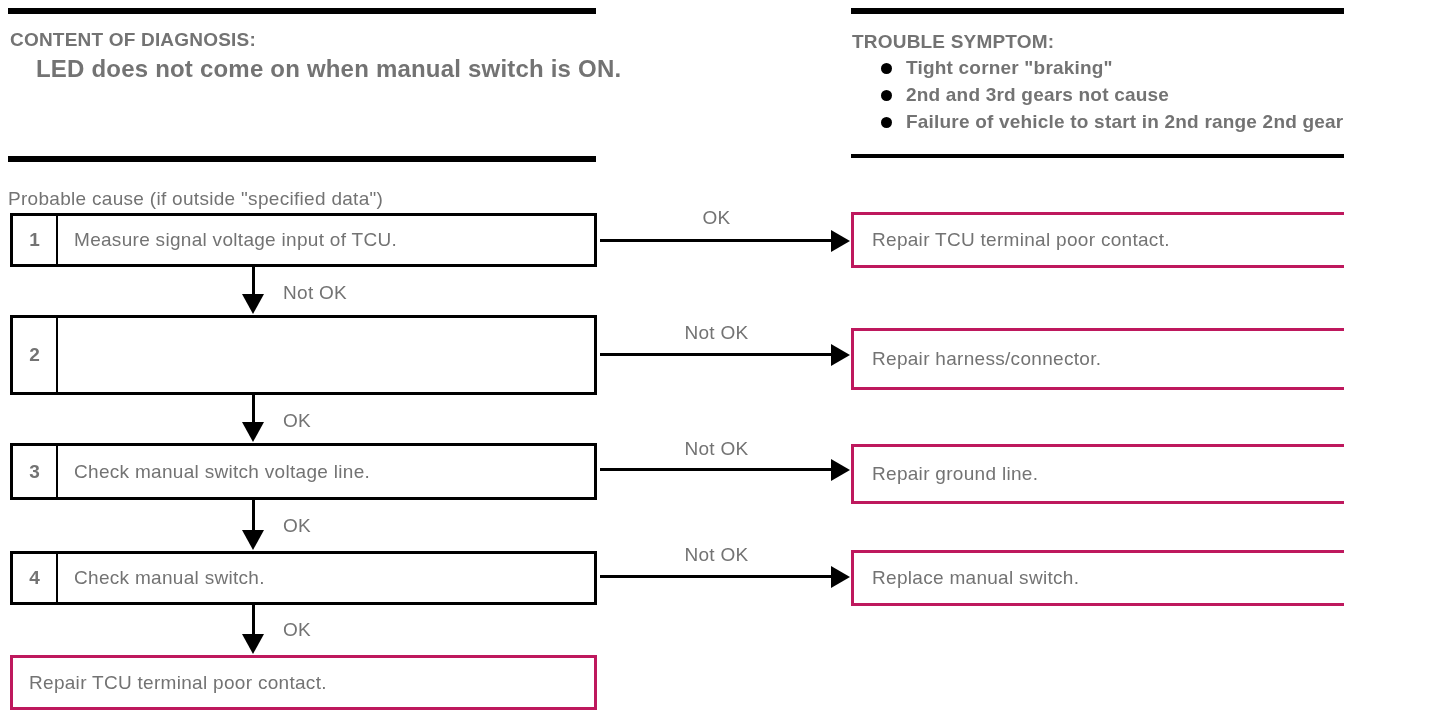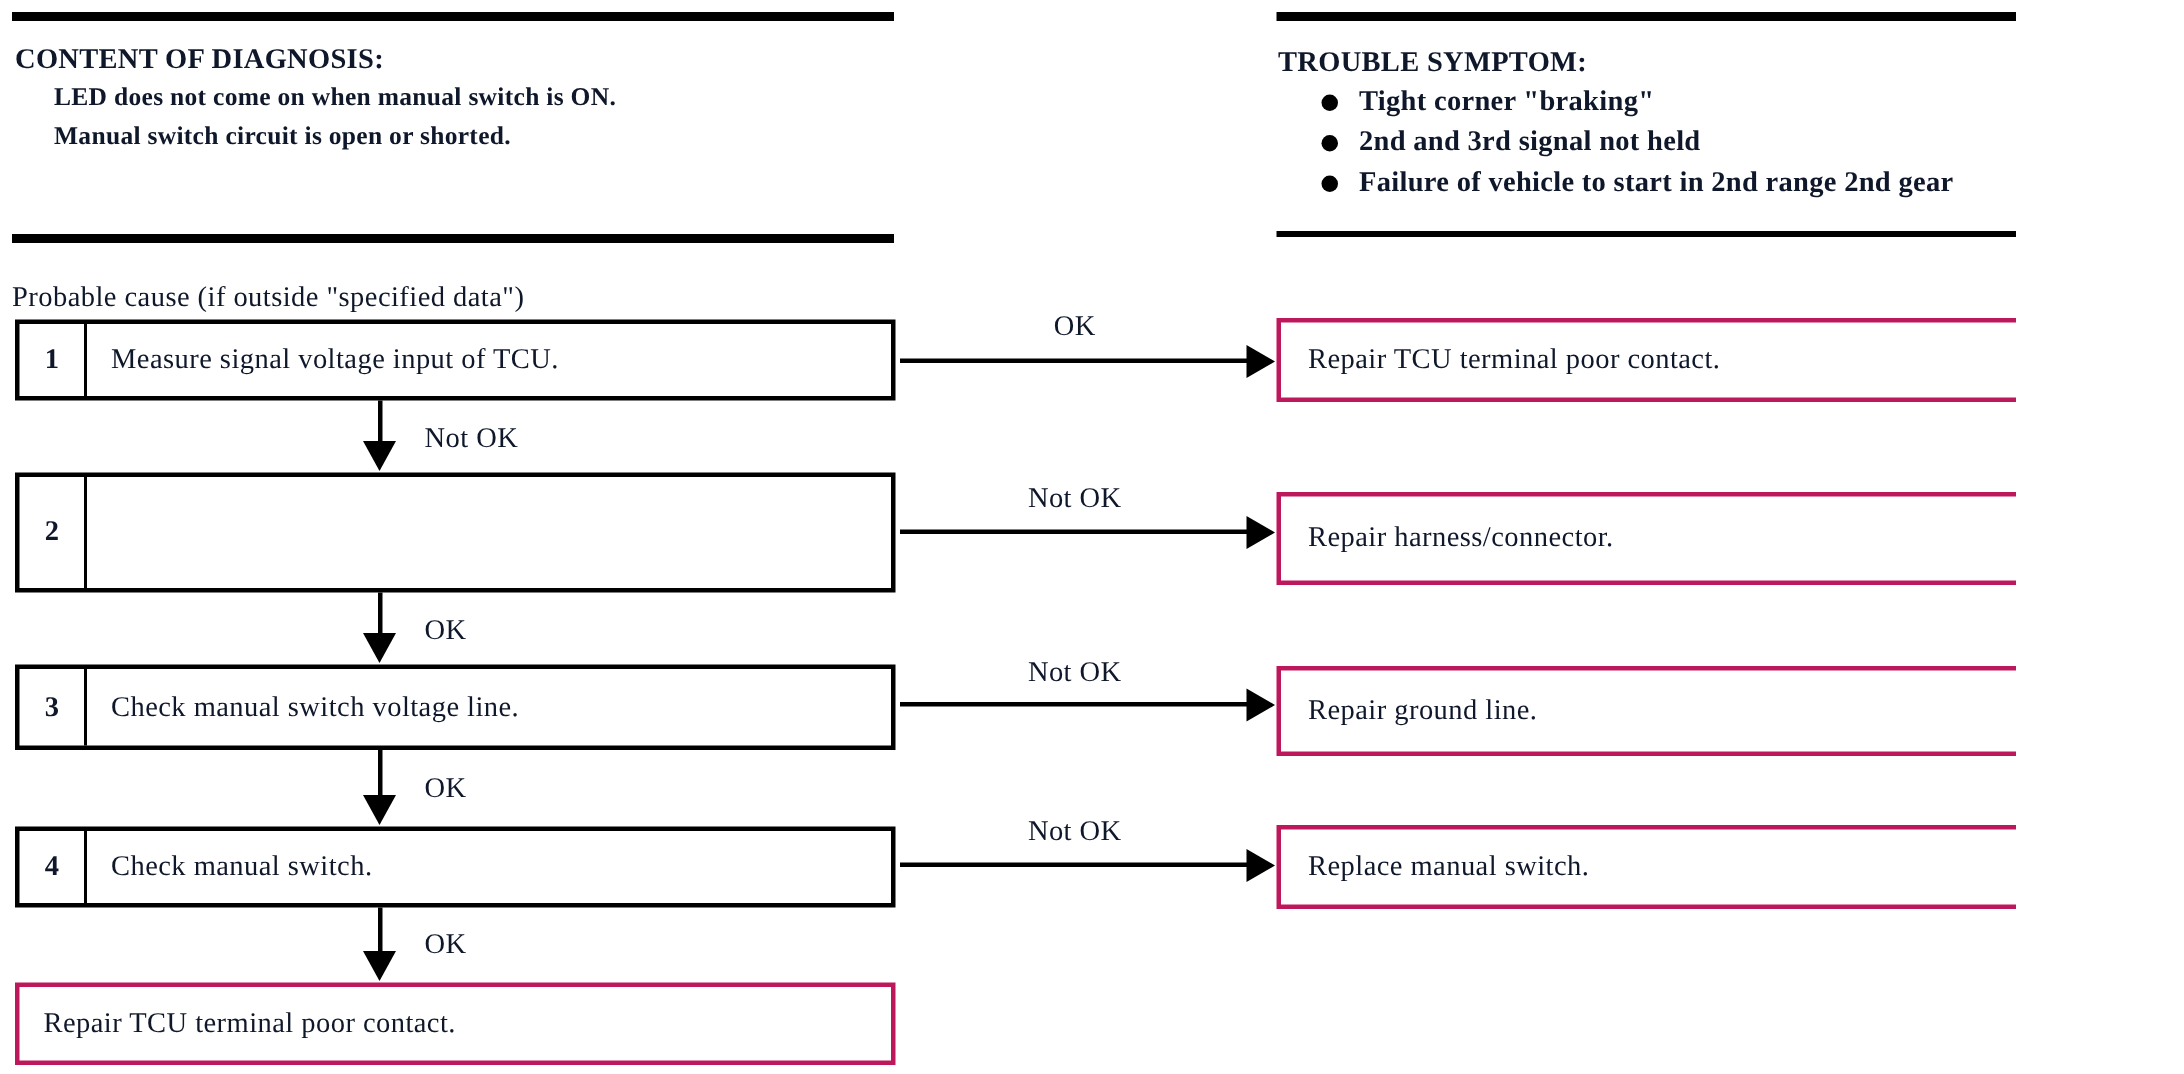--- a/index.html
+++ b/index.html
@@ -1,26 +1,26 @@
 <!DOCTYPE html>
 <html><head>
 <meta charset="utf-8">
 <style>
   html,body{margin:0;padding:0;background:#ffffff;}
   .page{
     position:relative;
     width:1344px;height:716px;
     background:#ffffff;
-    font-family:Liberation Serif, serif;
-    color:#0f172a;
+    font-family:Liberation Sans, sans-serif;
+    color:#737373;
     overflow:hidden;
   }
   .rule{position:absolute;background:#000;}
   .hd{position:absolute;font-size:19px;font-weight:700;letter-spacing:0.2px;white-space:nowrap;}
-  .ln{position:absolute;font-size:17px;font-weight:700;letter-spacing:0.2px;white-space:nowrap;}
+  .ln{position:absolute;font-size:24px;font-weight:700;letter-spacing:0.2px;white-space:nowrap;}
   .plain{position:absolute;font-size:19px;font-weight:400;letter-spacing:0.3px;white-space:nowrap;}
   .bullet-row{position:absolute;font-size:19px;font-weight:700;letter-spacing:0.2px;white-space:nowrap;display:flex;align-items:center;gap:14px;}
   .dot{width:11px;height:11px;background:#000;border-radius:50%;flex:0 0 auto;}
   .box{
     position:absolute;border:3px solid #000;box-sizing:border-box;
     display:flex;align-items:stretch;background:#fff;
   }
   .numcell{
     width:43px;flex:0 0 auto;border-right:2px solid #000;
     display:flex;align-items:center;justify-content:center;
@@ -48,31 +48,30 @@
 </head>
 <body>
 
 <div class="page">
 
   <div class="rule" style="left:8px;top:8px;width:588px;height:6px;"></div>
   <div class="rule" style="left:851px;top:8px;width:592px;height:6px;"></div>
 
   <div class="hd" style="left:10px;top:29px;">CONTENT OF DIAGNOSIS:</div>
   <div class="ln" style="left:36px;top:55px;">LED does not come on when manual switch is ON.</div>
-  <div class="ln" style="left:36px;top:81px;">Manual switch circuit is open or shorted.</div>
   <div class="rule" style="left:8px;top:156px;width:588px;height:6px;"></div>
 
   <div class="hd" style="left:852px;top:31px;">TROUBLE SYMPTOM:</div>
   <div class="bullet-row" style="left:881px;top:57px;">
     <span class="dot"></span>
     <span>Tight corner "braking"</span>
   </div>
   <div class="bullet-row" style="left:881px;top:84px;">
     <span class="dot"></span>
-    <span>2nd and 3rd signal not held</span>
+    <span>2nd and 3rd gears not cause</span>
   </div>
   <div class="bullet-row" style="left:881px;top:111px;">
     <span class="dot"></span>
     <span>Failure of vehicle to start in 2nd range 2nd gear</span>
   </div>
   <div class="rule" style="left:851px;top:154px;width:592px;height:4px;"></div>
 
   <div class="plain" style="left:8px;top:188px;">Probable cause (if outside "specified data")</div>
 
   <div class="box" style="left:10px;top:213px;width:587px;height:54px;">

